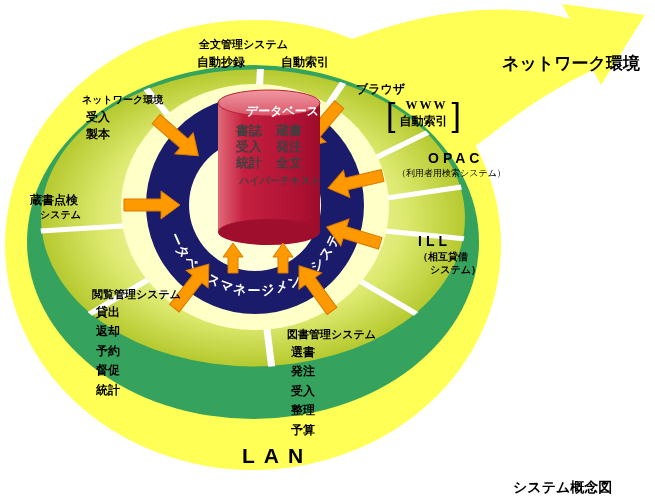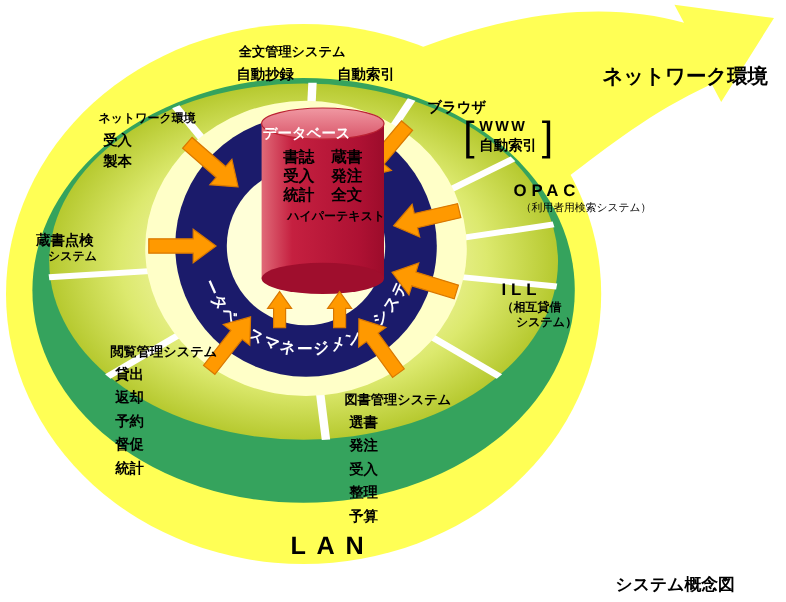--- a/index.html
+++ b/index.html
@@ -7,23 +7,23 @@
     position:relative;width:655px;height:502px;background:#ffffff;overflow:hidden;
     font-family:"Liberation Sans","DejaVu Sans",sans-serif;
   }
   .stage svg{position:absolute;left:0;top:0;}
   .lbl{
     position:absolute;color:#000;font-weight:bold;line-height:1.2;white-space:nowrap;
   }
   .col div{margin:0 0 5px 0;font-size:12px;font-weight:bold;}
   .www{position:absolute;display:flex;align-items:center;color:#000;}
   .www .br{font-size:34px;font-weight:400;line-height:1;}
-  .www .mid{display:flex;flex-direction:column;text-align:left;font-size:12px;font-weight:bold;padding:0 4px;line-height:1.3;}
-  .db-label{position:absolute;left:219px;top:103px;width:100px;text-align:left;color:#fff;font-size:12px;font-weight:bold;}
-  .db-rows{position:absolute;left:217px;top:123px;width:104px;color:#000000;text-align:center;}
+  .www .mid{display:flex;flex-direction:column;text-align:right;font-size:12px;font-weight:bold;padding:0 4px;line-height:1.3;font-family:Liberation Serif, serif;}
+  .db-label{position:absolute;left:219px;top:103px;width:100px;text-align:right;color:#fff;font-size:12px;font-weight:bold;}
+  .db-rows{position:absolute;left:217px;top:123px;width:104px;color:#404040;text-align:center;}
   .db-row{display:flex;justify-content:center;gap:14px;font-size:13px;font-weight:bold;line-height:16px;}
   .db-row-wide{font-size:10px;font-weight:bold;line-height:15px;margin-top:2px;text-align:right;}
 </style>
 </head>
 <body>
 
 <div class="stage">
 
   <svg width="655" height="502" viewBox="0 0 655 502">
     <defs>
@@ -127,21 +127,21 @@
   <div class="www" style="left:386px;top:97px">
     <span class="br">[</span>
     <span class="mid">
       <span style="letter-spacing:2px">WWW</span>
       <span>自動索引</span>
     </span>
     <span class="br">]</span>
   </div>
 
   <div class="lbl" style="left:428px;top:150px;font-size:14px;letter-spacing:4px">OPAC</div>
-  <div class="lbl" style="left:434px;top:168px;font-size:9px;font-weight:normal">（利用者用検索システム）</div>
+  <div class="lbl" style="left:397px;top:168px;font-size:9px;font-weight:normal">（利用者用検索システム）</div>
 
   <div class="lbl" style="left:30px;top:193px;font-size:12px">蔵書点検</div>
   <div class="lbl" style="left:40px;top:209px;font-size:10px">システム</div>
 
   <div class="lbl" style="left:418px;top:233px;font-size:14px;letter-spacing:4px">ILL</div>
   <div class="lbl" style="left:418px;top:251px;font-size:10px">（相互貸借</div>
   <div class="lbl" style="left:430px;top:264px;font-size:10px">システム）</div>
 
   <div class="lbl" style="left:92px;top:288px;font-size:11px">閲覧管理システム</div>
   <div class="lbl col" style="left:96px;top:305px">

